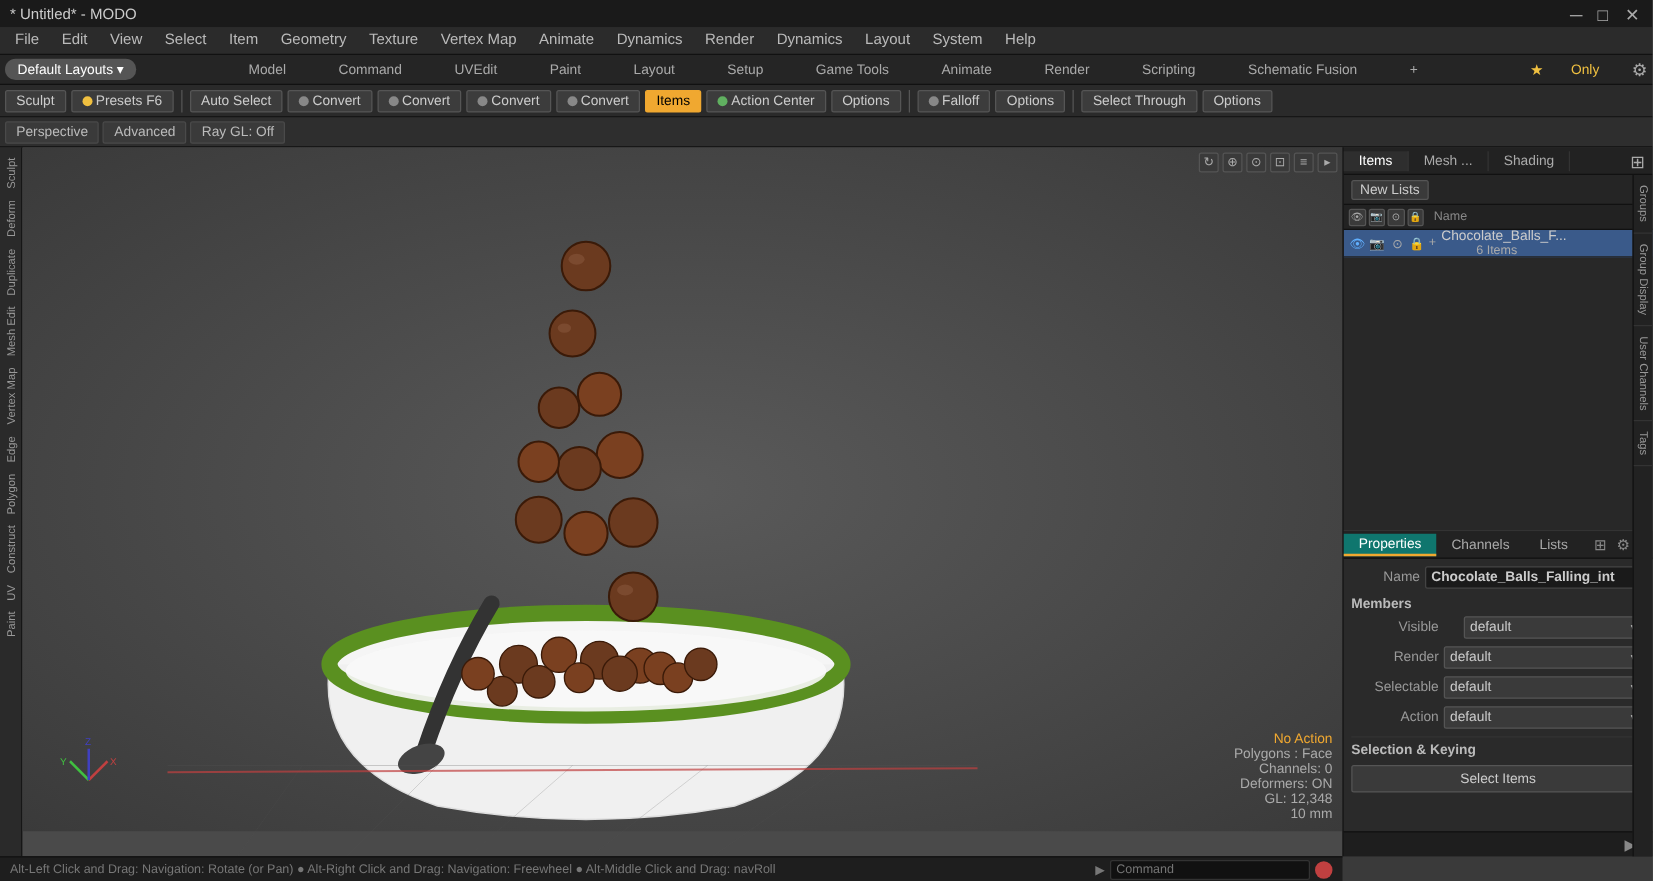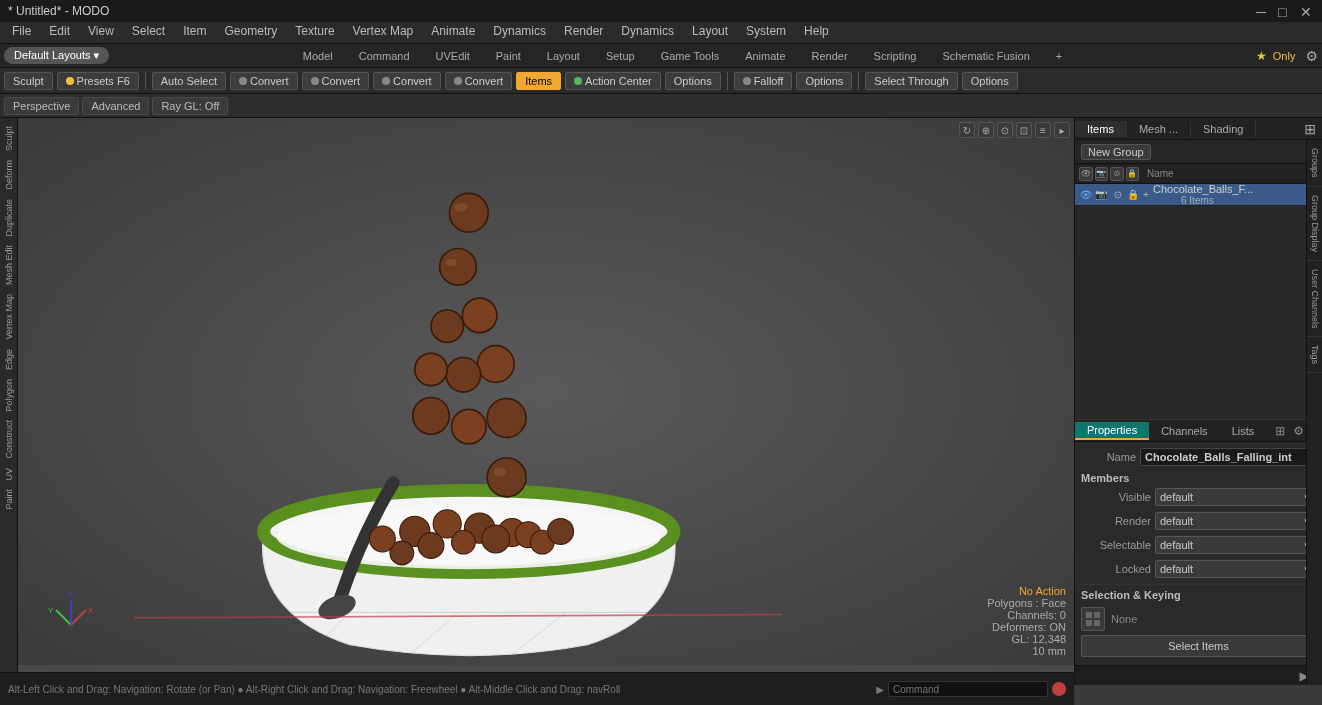--- a/index.html
+++ b/index.html
@@ -45,21 +45,21 @@
       border-radius: 2px;
     }
 
     
     #layout-bar {
       height: 24px;
       background: #252525;
       display: flex;
       align-items: center;
       padding: 0 4px;
-      gap: 2px;
+      gap: 18px;
       border-bottom: 1px solid #111;
     }
     .layout-pill {
       padding: 2px 10px;
       background: #3a3a3a;
       border-radius: 10px;
       font-size: 11px;
       color: #aaa;
       cursor: pointer;
     }
@@ -627,21 +627,21 @@
 
     <div id="rp-tabs" style="height:22px;background:#222;display:flex;align-items:center;border-bottom:1px solid #111;">
       <span class="rp-tab active">Items</span>
       <span class="rp-tab">Mesh ...</span>
       <span class="rp-tab">Shading</span>
       <div class="rp-tab-spacer"></div>
       <span class="rp-tab-btn">⊞</span>
     </div>
 
     <div id="items-header" style="height:24px;background:#252525;display:flex;align-items:center;padding:0 6px;border-bottom:1px solid #111;gap:4px;">
-      <span class="items-header-btn">New Group</span>
+      <span class="items-header-btn">New Lists</span>
     </div>
 
     <div id="items-cols" style="height:20px;background:#222;display:flex;align-items:center;padding:0 4px;border-bottom:1px solid #111;font-size:10px;color:#888;">
       <div class="col-icons" style="width:60px;display:flex;gap:2px;align-items:center;">
         <div class="col-icon-sm">👁</div>
         <div class="col-icon-sm">📷</div>
         <div class="col-icon-sm">⊙</div>
         <div class="col-icon-sm">🔒</div>
       </div>
       <div class="col-name">Name</div>
@@ -676,21 +676,21 @@
 
       <div id="props-body" style="padding:4px 6px;">
 
         <div class="props-row" style="display:flex;align-items:center;height:22px;gap:4px;margin-bottom:2px;">
           <span class="props-label" style="width:55px;text-align:right;font-size:11px;color:#999;flex-shrink:0;">Name</span>
           <input class="props-input" style="flex: 1 1 0%; height: 18px; background: rgb(26, 26, 26); border: 1px solid rgb(68, 68, 68); border-radius: 2px; color: rgb(204, 204, 204); font-size: 11px; padding: 0px 4px;" type="text" value="Chocolate_Balls_Falling_int">
         </div>
 
         <div class="props-section" style="font-size:11px;color:#bbb;font-weight:bold;margin:4px 0 2px 0;">Members</div>
 
-        <div class="props-row" style="display:flex;align-items:center;height:22px;gap:4px;margin-bottom:2px;">
+        <div class="props-row" style="display:flex;align-items:center;height:22px;gap:20px;margin-bottom:2px;">
           <span class="props-label" style="width:70px;text-align:right;font-size:11px;color:#999;flex-shrink:0;">Visible</span>
           <div class="props-dropdown" style="flex:1;height:18px;background:#3a3a3a;border:1px solid #555;border-radius:2px;color:#ccc;font-size:11px;padding:0 4px;display:flex;align-items:center;justify-content:space-between;cursor:pointer;">
             <span>default</span>
             <span style="font-size:8px;">▼</span>
           </div>
         </div>
 
         <div class="props-row" style="display:flex;align-items:center;height:22px;gap:4px;margin-bottom:2px;">
           <span class="props-label" style="width:70px;text-align:right;font-size:11px;color:#999;flex-shrink:0;">Render</span>
           <div class="props-dropdown" style="flex:1;height:18px;background:#3a3a3a;border:1px solid #555;border-radius:2px;color:#ccc;font-size:11px;padding:0 4px;display:flex;align-items:center;justify-content:space-between;cursor:pointer;">
@@ -701,59 +701,48 @@
 
         <div class="props-row" style="display:flex;align-items:center;height:22px;gap:4px;margin-bottom:2px;">
           <span class="props-label" style="width:70px;text-align:right;font-size:11px;color:#999;flex-shrink:0;">Selectable</span>
           <div class="props-dropdown" style="flex:1;height:18px;background:#3a3a3a;border:1px solid #555;border-radius:2px;color:#ccc;font-size:11px;padding:0 4px;display:flex;align-items:center;justify-content:space-between;cursor:pointer;">
             <span>default</span>
             <span style="font-size:8px;">▼</span>
           </div>
         </div>
 
         <div class="props-row" style="display:flex;align-items:center;height:22px;gap:4px;margin-bottom:2px;">
-          <span class="props-label" style="width:70px;text-align:right;font-size:11px;color:#999;flex-shrink:0;">Locked</span>
+          <span class="props-label" style="width:70px;text-align:right;font-size:11px;color:#999;flex-shrink:0;">Action</span>
           <div class="props-dropdown" style="flex:1;height:18px;background:#3a3a3a;border:1px solid #555;border-radius:2px;color:#ccc;font-size:11px;padding:0 4px;display:flex;align-items:center;justify-content:space-between;cursor:pointer;">
             <span>default</span>
             <span style="font-size:8px;">▼</span>
           </div>
         </div>
 
         <div id="sel-keying" style="padding:4px 0;border-top:1px solid #333;margin-top:4px;">
           <div class="sel-title" style="font-size:11px;color:#bbb;font-weight:bold;margin-bottom:6px;">Selection &amp; Keying</div>
-          <div class="sel-row" style="display:flex;align-items:center;gap:6px;margin-bottom:4px;">
-            <div class="sel-icon-box" style="width:24px;height:24px;background:#3a3a3a;border:1px solid #555;border-radius:2px;display:flex;align-items:center;justify-content:center;cursor:pointer;">
-              <svg width="16" height="16">
-                <rect x="1" y="1" width="6" height="6" fill="#666"></rect>
-                <rect x="9" y="1" width="6" height="6" fill="#666"></rect>
-                <rect x="1" y="9" width="6" height="6" fill="#666"></rect>
-                <rect x="9" y="9" width="6" height="6" fill="#666"></rect>
-              </svg>
-            </div>
-            <span class="sel-none" style="font-size:11px;color:#888;">None</span>
-          </div>
           <div class="sel-btn" style="height:22px;background:#3a3a3a;border:1px solid #555;border-radius:2px;font-size:11px;color:#ccc;cursor:pointer;text-align:center;display:flex;align-items:center;justify-content:center;">Select Items</div>
         </div>
       </div>
     </div>
 
     <div id="side-tabs" style="position:absolute;right:0;top:22px;width:16px;height:calc(100% - 22px);background:#222;display:flex;flex-direction:column;border-left:1px solid #111;">
       <span class="side-tab" style="writing-mode:vertical-rl;text-orientation:mixed;font-size:9px;color:#999;padding:8px 2px;cursor:pointer;border-bottom:1px solid #333;">Groups</span>
       <span class="side-tab" style="writing-mode:vertical-rl;text-orientation:mixed;font-size:9px;color:#999;padding:8px 2px;cursor:pointer;border-bottom:1px solid #333;">Group Display</span>
       <span class="side-tab" style="writing-mode:vertical-rl;text-orientation:mixed;font-size:9px;color:#999;padding:8px 2px;cursor:pointer;border-bottom:1px solid #333;">User Channels</span>
       <span class="side-tab" style="writing-mode:vertical-rl;text-orientation:mixed;font-size:9px;color:#999;padding:8px 2px;cursor:pointer;border-bottom:1px solid #333;">Tags</span>
     </div>
 
     <div style="height:20px;background:#1e1e1e;border-top:1px solid #111;display:flex;align-items:center;justify-content:flex-end;padding:0 4px;">
       <span style="color:#888;font-size:12px;cursor:pointer;">▶▶</span>
     </div>
   </div>
 
 </div>
 
-<div id="nav-hint" style="height:33px;background:#1e1e1e;display:flex;align-items:center;padding:0 8px;font-size:10px;color:#777;gap:6px;border-top:1px solid #111;position:absolute;bottom:0;left:0;right:248px;">
+<div id="nav-hint" style="height:20px;background:#1e1e1e;display:flex;align-items:center;padding:0 8px;font-size:10px;color:#777;gap:6px;border-top:1px solid #111;position:absolute;bottom:0;left:0;right:248px;">
   <span>Alt-Left Click and Drag: Navigation: Rotate (or Pan) ● Alt-Right Click and Drag: Navigation: Freewheel ● Alt-Middle Click and Drag: navRoll</span>
   <div style="margin-left:auto;display:flex;align-items:center;gap:4px;">
     <span style="color:#777;font-size:10px;">▶</span>
     <input type="text" style="width: 160px; height: 16px; background: rgb(17, 17, 17); border: 1px solid rgb(51, 51, 51); border-radius: 2px; color: rgb(204, 204, 204); font-size: 10px; padding: 0px 4px;" placeholder="Command">
     <div style="width:14px;height:14px;border-radius:50%;background:#c04040;cursor:pointer;"></div>
   </div>
 </div>
 
 </body></html>

